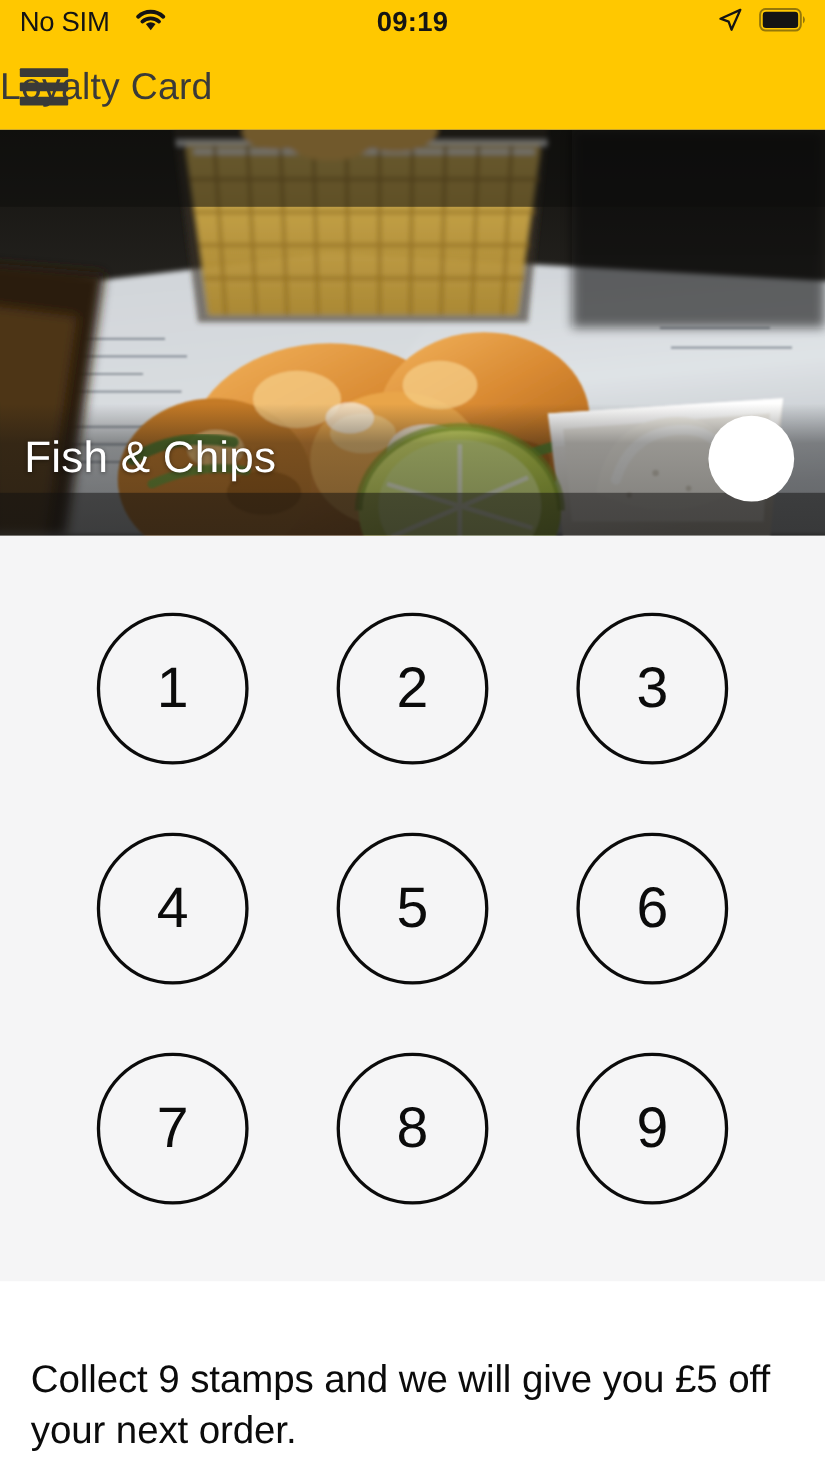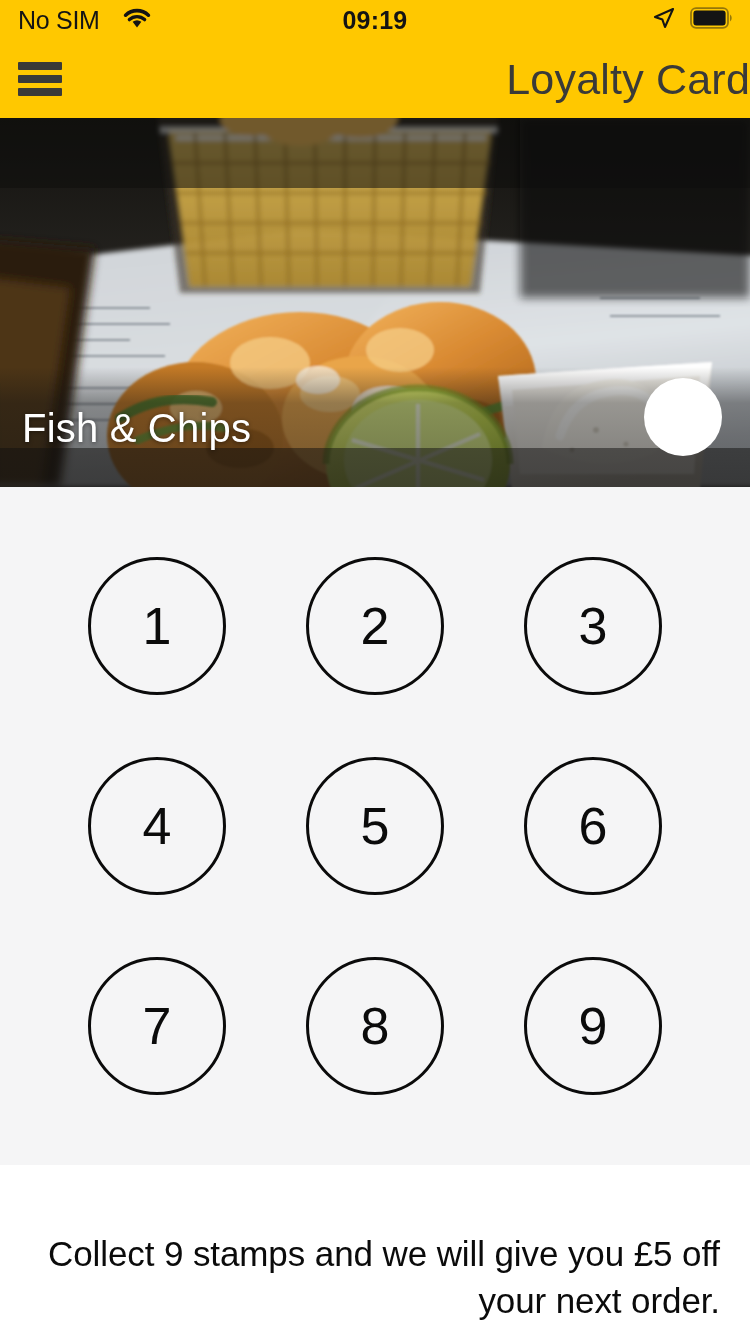--- a/index.html
+++ b/index.html
@@ -33,36 +33,36 @@
     background:#FFC800;
     display:flex; align-items:center;
   }
   .hamburger {
     margin-left:18px; width:44px; height:34px;
     display:flex; flex-direction:column; justify-content:space-between;
     cursor:pointer;
   }
   .hamburger span { display:block; height:8px; width:44px; background:#3A3A38; border-radius:1px; }
   .nav-title {
-    position:absolute; left:0; right:0; text-align:right;
-    font-size:43px; color:#3A3A38; font-weight:400; letter-spacing:0.2px;
+    position:absolute; left:0; right:0; text-align:left;
+    font-size:34px; color:#3A3A38; font-weight:400; letter-spacing:0.2px;
   }
 
   
   .hero {
     position:absolute; top:118px; left:0; width:750px; height:369px;
     overflow:hidden; background:#1b1a18;
   }
   .hero svg { position:absolute; top:0; left:0; width:750px; height:369px; display:block; }
   .hero-scrim {
     position:absolute; left:0; bottom:0; width:750px; height:120px;
     background:linear-gradient(to bottom, rgba(20,20,20,0.0), rgba(20,20,20,0.42) 30%, rgba(20,20,20,0.55));
   }
   .hero-title {
-    position:absolute; left:22px; bottom:36px;
+    position:absolute; left:22px; bottom:48px;
     font-size:40px; color:#ffffff; font-weight:400; letter-spacing:0.2px;
     text-shadow:0 1px 4px rgba(0,0,0,0.45);
   }
   .share-btn {
     position:absolute; right:28px; bottom:31px;
     width:78px; height:78px; border-radius:50%;
     background:#ffffff;
     display:flex; align-items:center; justify-content:center;
     cursor:pointer;
   }
@@ -87,21 +87,20 @@
   }
   .stamp-num {
     font-size:52px; color:#0b0b0b; font-weight:400; line-height:1;
   }
 
   
   .note {
     position:absolute; top:1165px; left:0; width:750px; height:169px;
     background:#ffffff;
     padding:66px 30px 0 28px;
-    text-align:right;
   }
   .note-text {
     font-size:35px; line-height:1.33; color:#0b0b0b; font-weight:400;
     letter-spacing:-0.1px;
   }
 </style>
 </head>
 <body>
 
 <div id="app">

